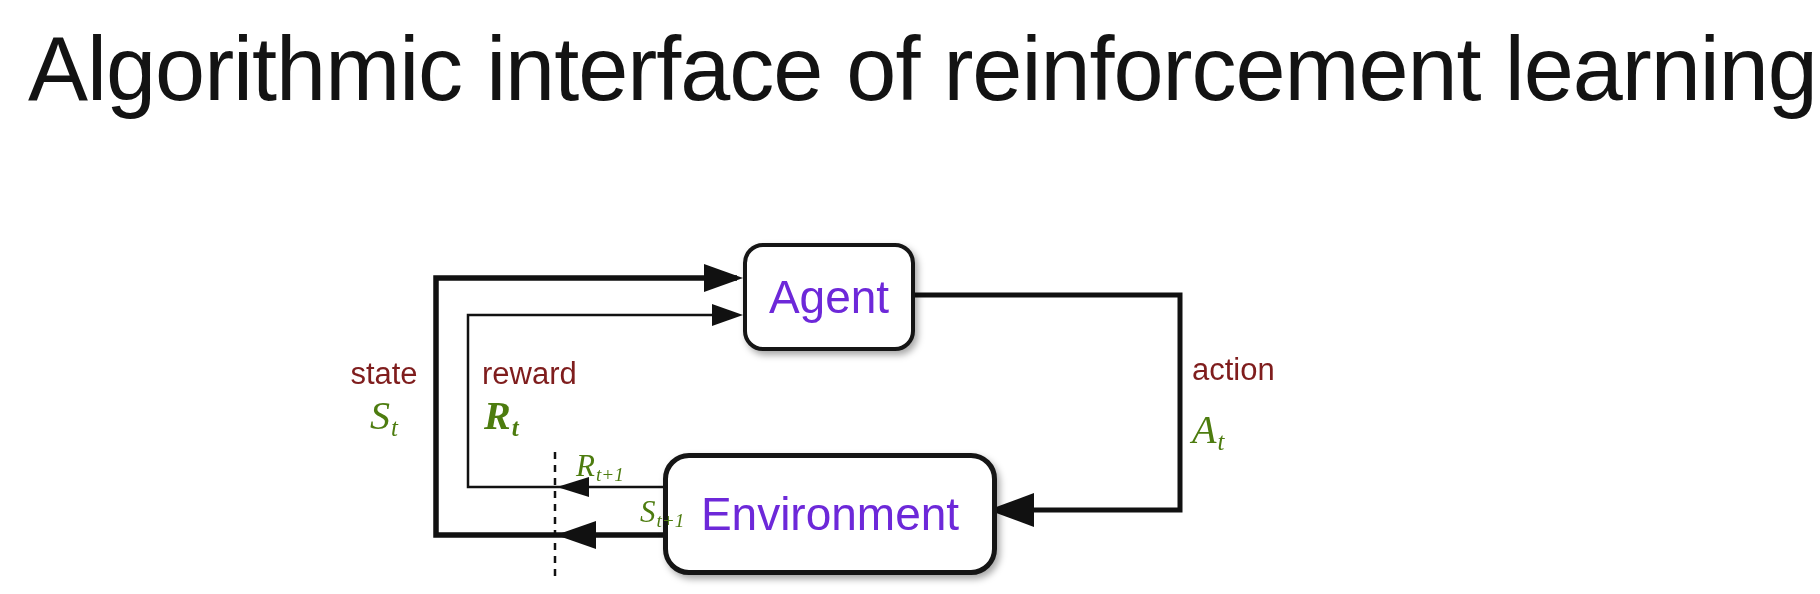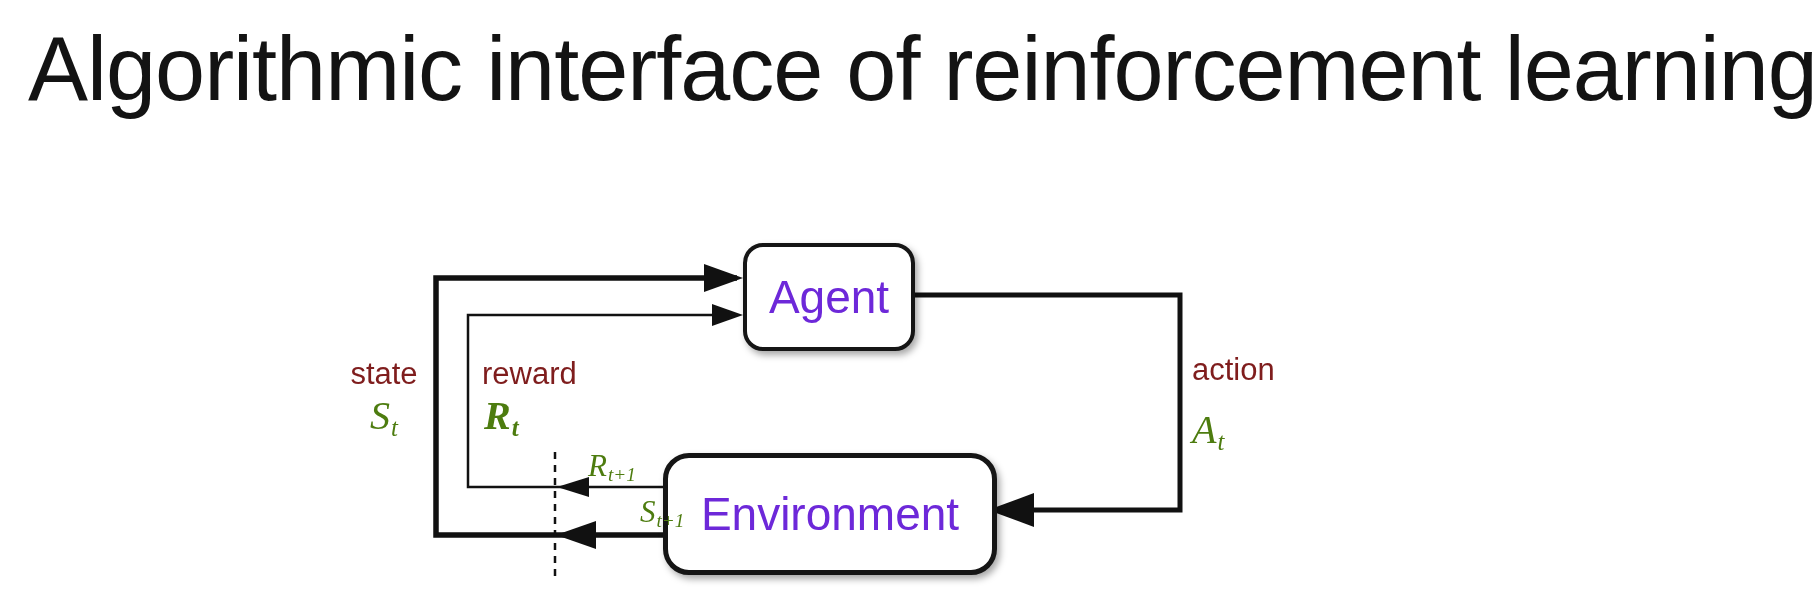--- a/index.html
+++ b/index.html
@@ -106,18 +106,18 @@
 
     <div class="lbl center" style="left:338px; top:358px; width:92px;">state</div>
     <div class="sym sym-big center" style="left:338px; top:396px; width:92px;"><span>S</span><span class="sub">t</span></div>
 
     <div class="lbl" style="left:482px; top:358px;">reward</div>
     <div class="sym sym-big" style="left:484px; top:396px;font-weight:bold;"><span>R</span><span class="sub">t</span></div>
 
     <div class="lbl" style="left:1192px; top:354px;">action</div>
     <div class="sym sym-big" style="left:1192px; top:410px;font-family:Liberation Serif, serif;"><span>A</span><span class="sub">t</span></div>
 
-    <div class="sym sym-small" style="left:588px; top:450px;font-style:italic;"><span>R</span><span class="sub">t+1</span></div>
+    <div class="sym sym-small" style="left:576px; top:450px;font-style:italic;"><span>R</span><span class="sub">t+1</span></div>
 
     <div class="sym sym-small" style="left:596px; top:496px;margin-left:44px;"><span>S</span><span class="sub">t+1</span></div>
 
   </div>
 </div>
 
 </body></html>

